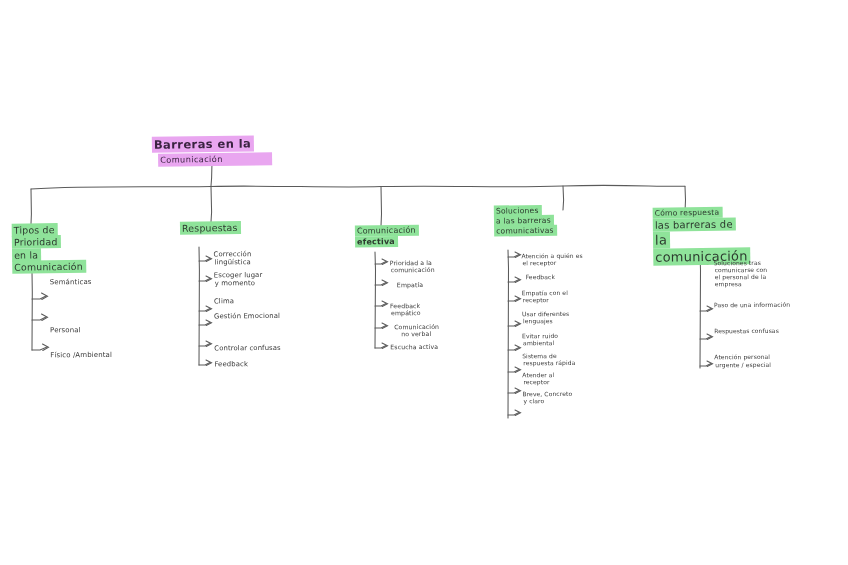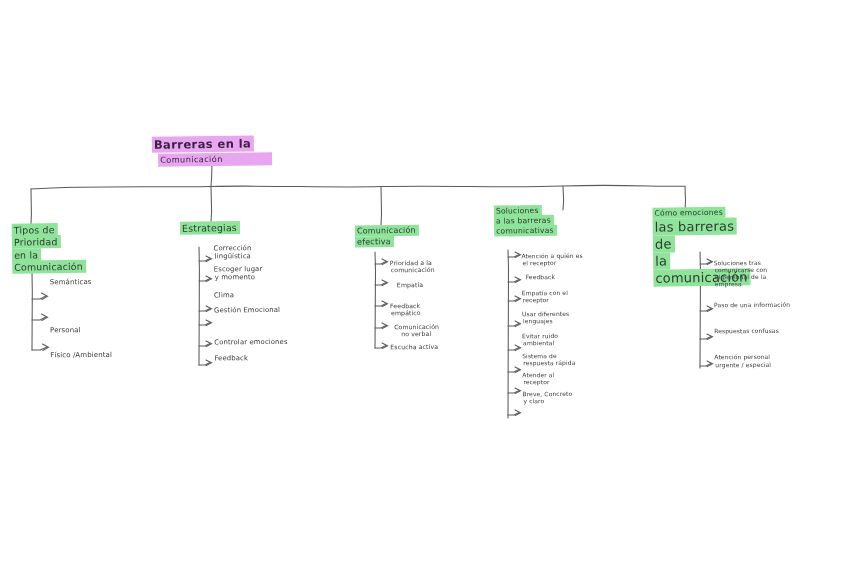--- a/index.html
+++ b/index.html
@@ -141,48 +141,48 @@
     </div>
   <div class="item" style="margin-bottom:16px;margin-top:40px;">
       <span class="t">Personal</span>
     </div>
   <div class="item">
       <span class="t">Físico /Ambiental</span>
     </div>
 </div>
 
 <div class="branch-title hand" style="left:180px;top:222px;width:110px;">
-  <span class="hl hl-green">Estrategias</span>
-</div>
-<div class="items hand2" style="left:214px;top:244px;width:110px;font-size:6.9px;">
+  <span class="hl hl-green">Respuestas</span>
+</div>
+<div class="items hand2" style="left:214px;top:250px;width:110px;font-size:6.9px;">
   <div class="item" style="margin-bottom:5px;">
     <span class="t">Corrección</span>
     <span class="t2">lingüística</span>
   </div>
   <div class="item" style="margin-bottom:9px;">
     <span class="t">Escoger lugar</span>
     <span class="t2">y momento</span>
   </div>
   <div class="item" style="margin-bottom:7px;">
       <span class="t">Clima</span>
     </div>
   <div class="item" style="margin-bottom:24px;">
       <span class="t">Gestión Emocional</span>
     </div>
   <div class="item" style="margin-bottom:8px;">
-      <span class="t">Controlar emociones</span>
+      <span class="t">Controlar confusas</span>
     </div>
   <div class="item">
       <span class="t">Feedback</span>
     </div>
 </div>
 
 <div class="branch-title hand" style="left:355px;top:226px;width:82px;font-size:8px;">
   <span class="hl hl-green" style="font-size:8px;">Comunicación</span><br>
-  <span class="hl hl-green" style="font-size:8px;">efectiva</span>
+  <span class="hl hl-green" style="font-size:8px;font-weight:bold;">efectiva</span>
 </div>
 <div class="items hand2" style="left:390px;top:259px;width:86px;font-size:6.2px;">
   <div class="item" style="margin-bottom:7px;">
     <span class="t">Prioridad a la</span>
     <span class="t2">comunicación</span>
   </div>
   <div class="item" style="margin-bottom:14px;">
       <span class="t" style="margin-left:7px;display:block;">Empatía</span>
     </div>
   <div class="item" style="margin-bottom:6px;">
@@ -231,22 +231,22 @@
     <span class="t">Atender al</span>
     <span class="t2">receptor</span>
   </div>
   <div class="item">
     <span class="t">Breve, Concreto</span>
     <span class="t2">y claro</span>
   </div>
 </div>
 
 <div class="branch-title hand" style="left:653px;top:208px;width:100px;font-size:7.6px;">
-  <span class="hl hl-green" style="font-size:7.6px;">Cómo emociones</span><br>
-  <span class="hl hl-green" style="font-size:13px;">las barreras de</span><br>
+  <span class="hl hl-green" style="font-size:7.6px;">Cómo respuesta</span><br>
+  <span class="hl hl-green" style="font-size:10px;">las barreras de</span><br>
   <span class="hl hl-green" style="font-size:13px;">la comunicación</span>
 </div>
 <div class="items hand2" style="left:714px;top:259px;width:100px;font-size:6px;">
   <div class="item" style="margin-bottom:14px;">
     <span class="t">Soluciones tras</span>
     <span class="t2">comunicarse con</span>
     <span class="t2">el personal de la</span>
     <span class="t2">empresa</span>
   </div>
   <div class="item" style="margin-bottom:19px;">

